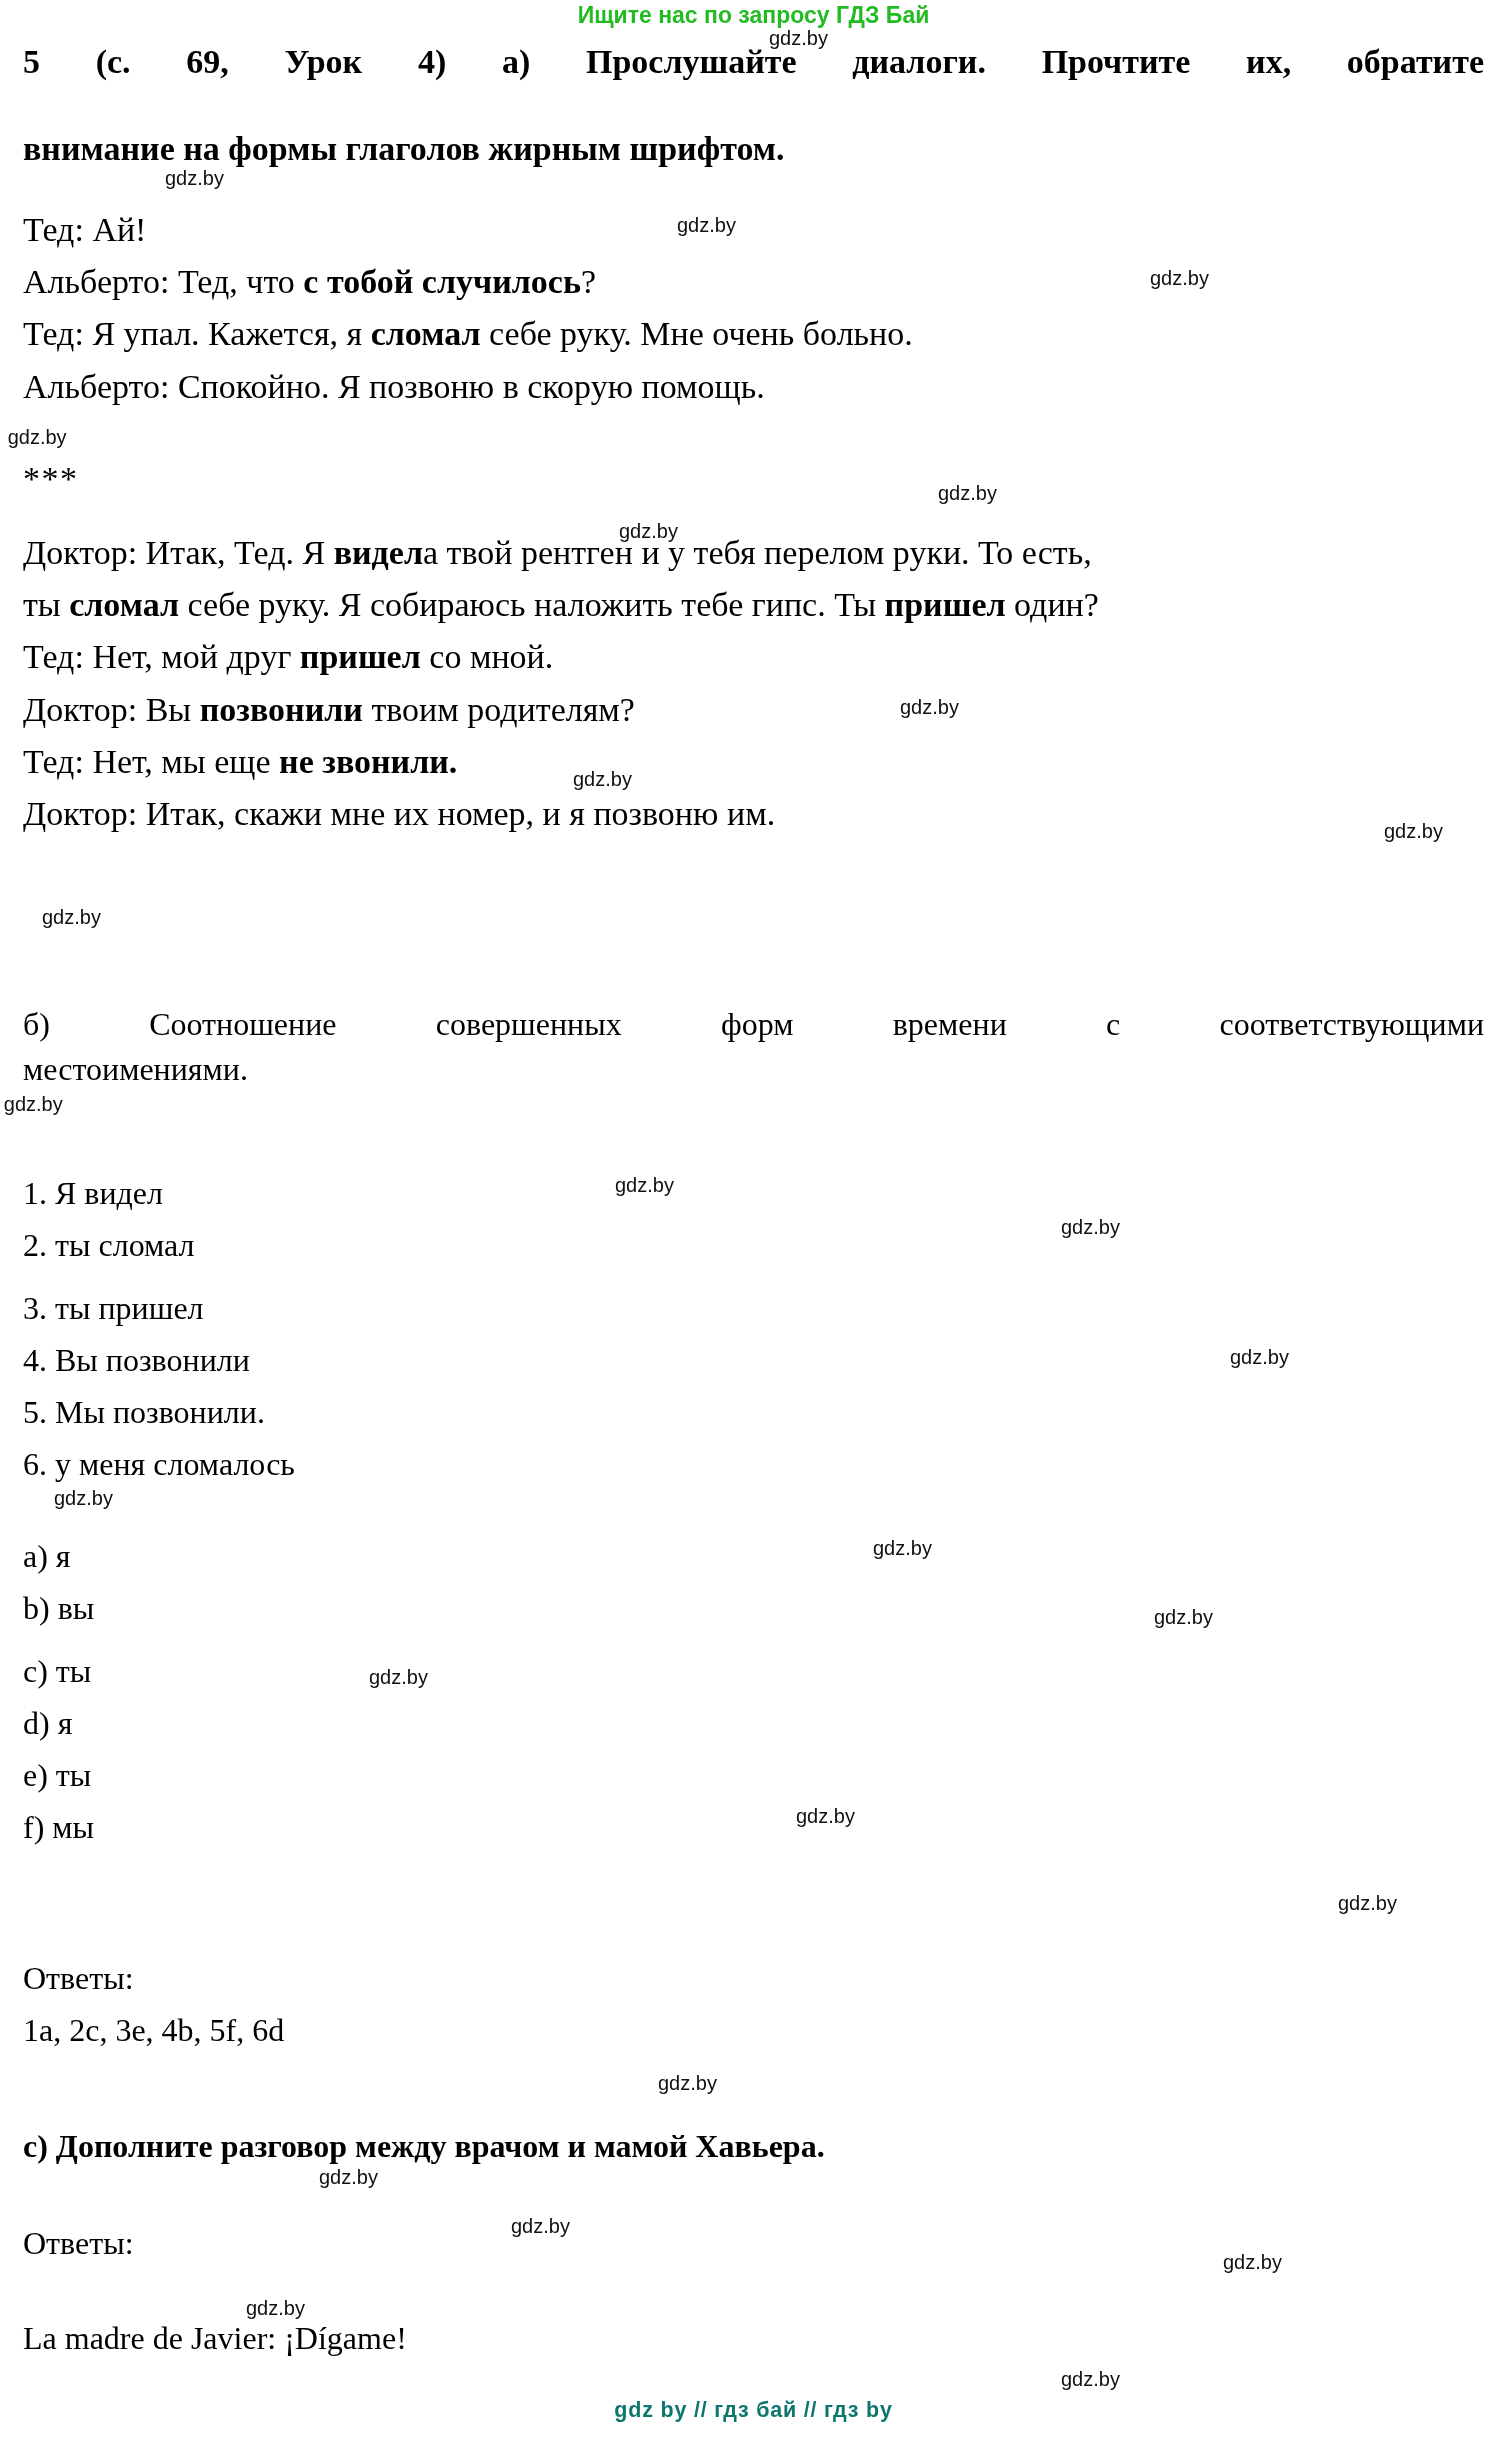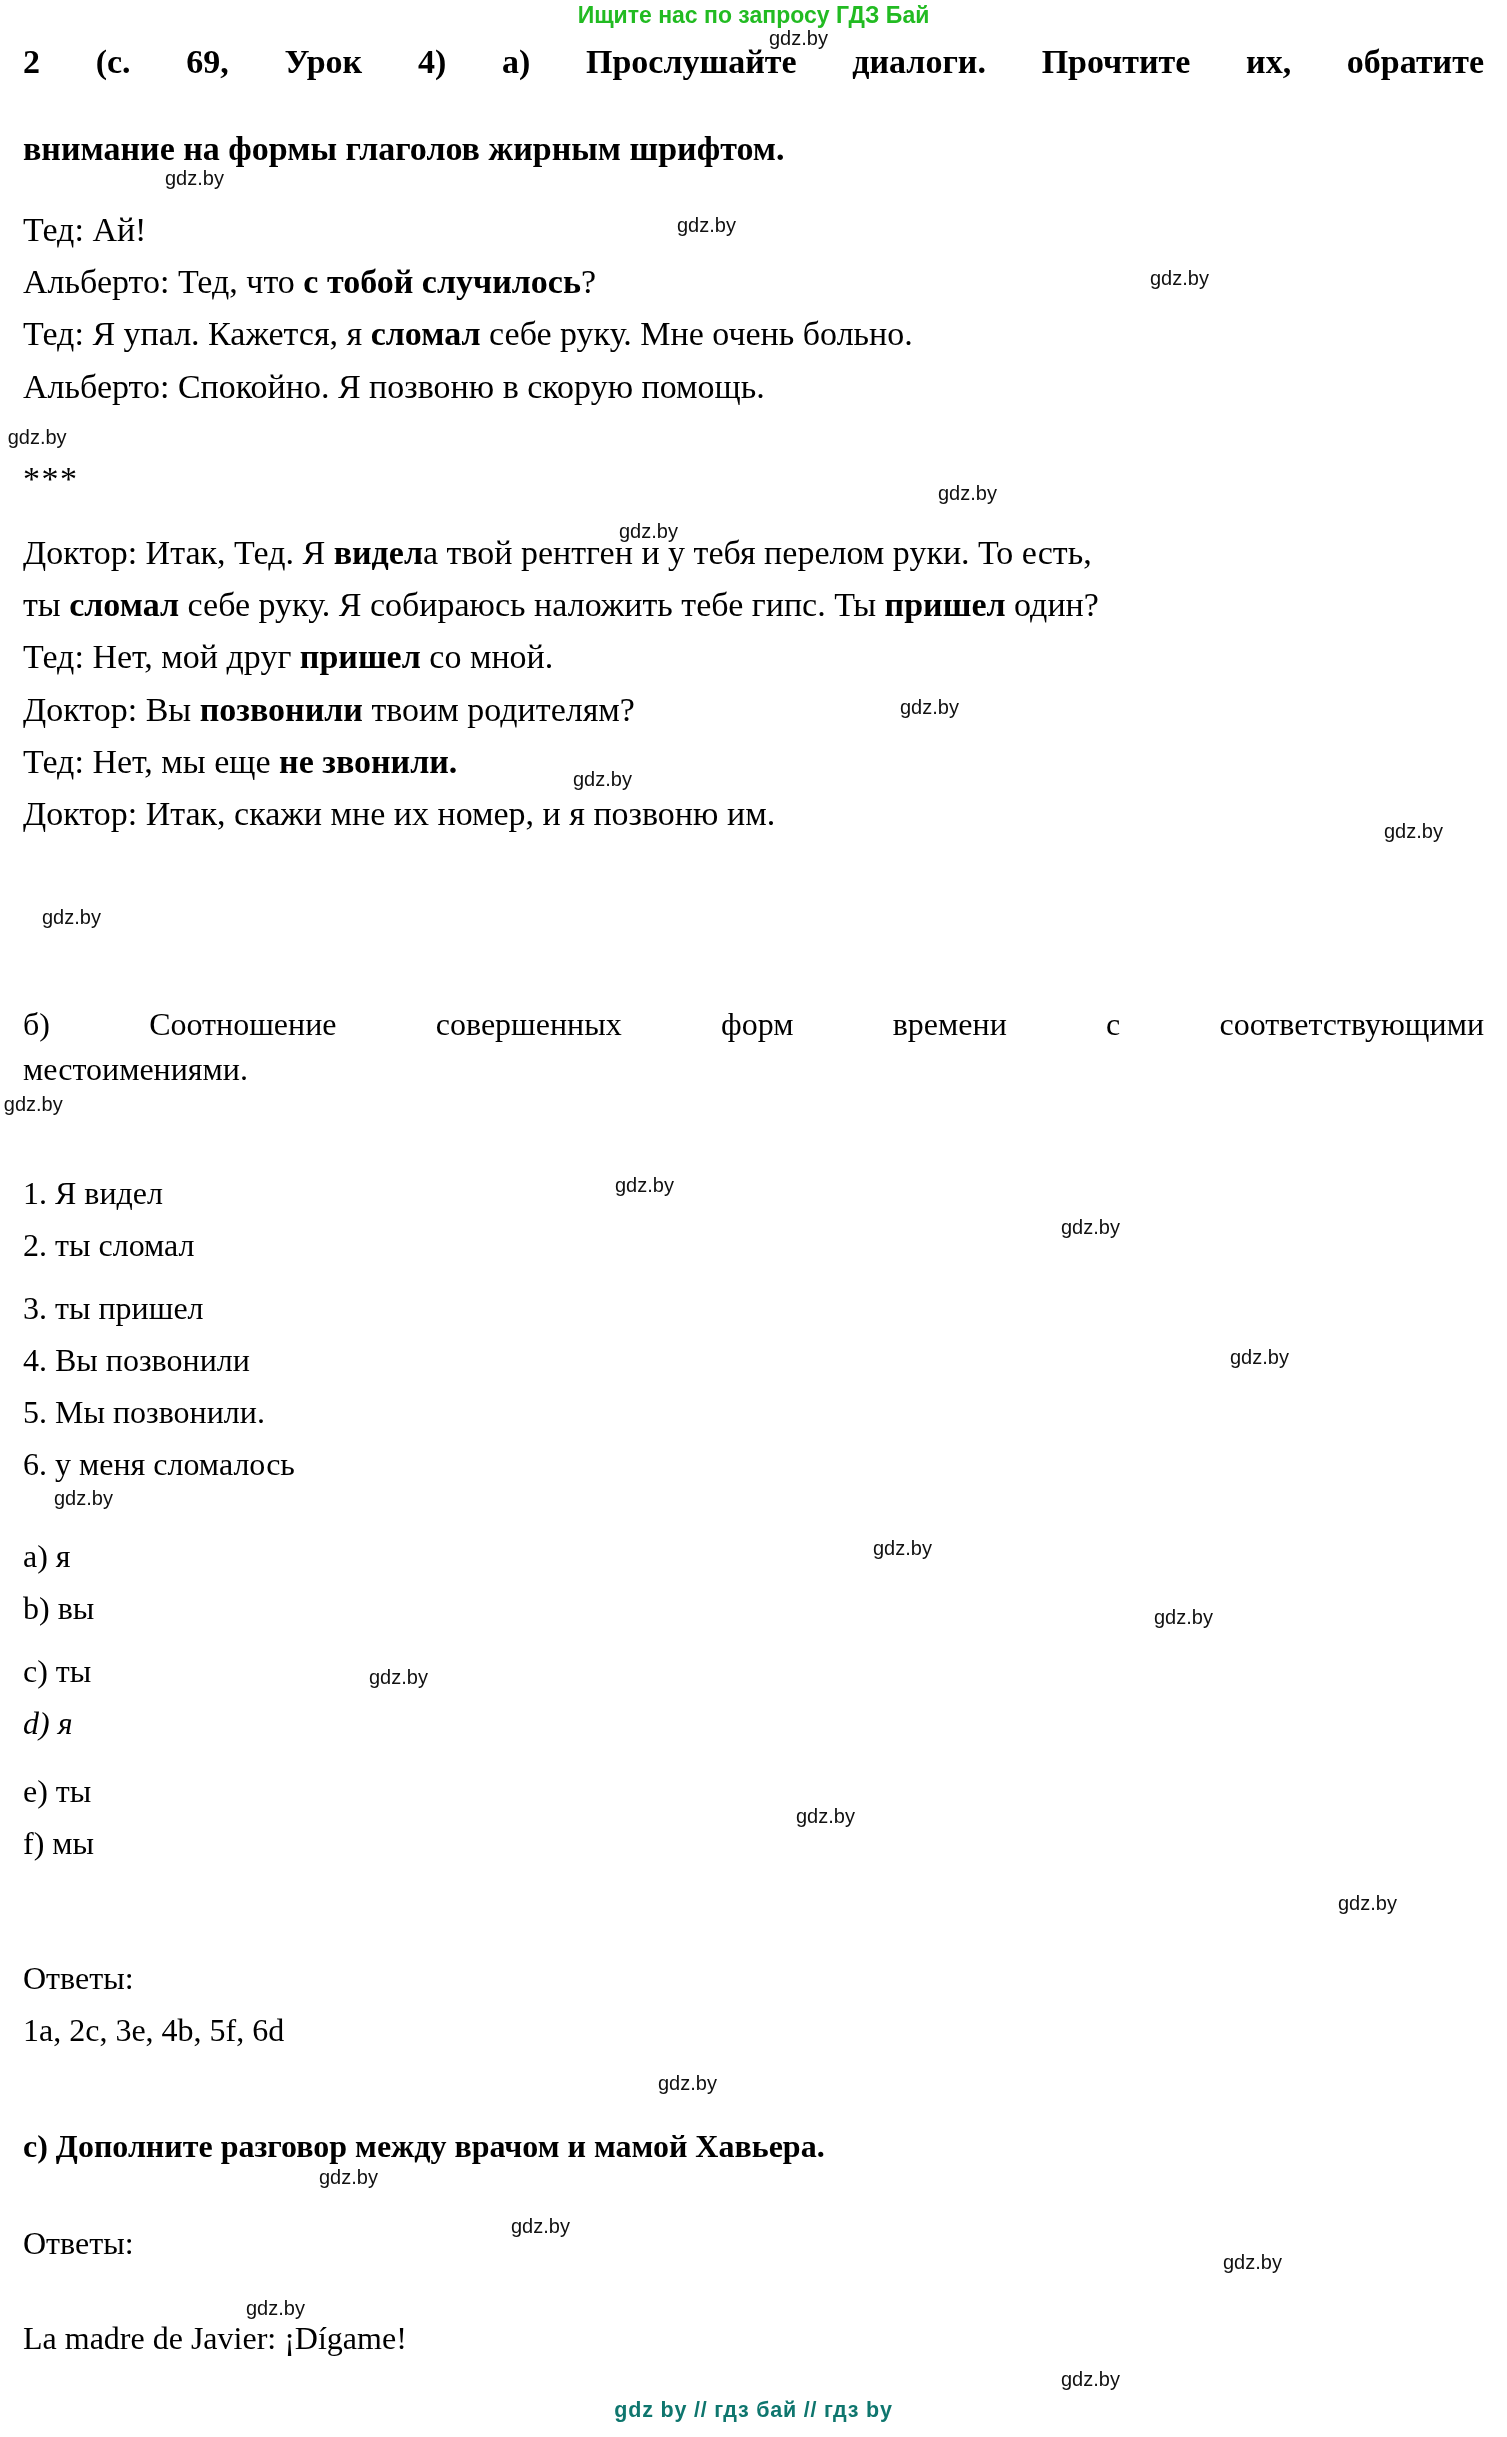--- a/index.html
+++ b/index.html
@@ -119,21 +119,21 @@
   }
 </style>
 </head>
 <body>
 
 <div id="page">
 
   <div class="promo" style="color: rgb(34, 187, 34);">Ищите нас по запросу ГДЗ Бай</div>
 
   <div class="block" style="top:40px;">
-    <div class="heading heading-2line">2 (с. 69, Урок 4) а) Прослушайте диалоги. Прочтите их, обратите</div>
+    <div class="heading heading-2line">5 (с. 69, Урок 4) а) Прослушайте диалоги. Прочтите их, обратите</div>
     <div class="heading">внимание на формы глаголов жирным шрифтом.</div>
   </div>
 
   <div class="block" style="top:208px;">
     <div class="para">
       <span>Тед: </span><span>Ай!</span>
     </div>
   </div>
   <div class="block" style="top:260px;">
     <div class="para">
@@ -199,21 +199,21 @@
     <div class="listline" style="margin-bottom:20px;">3. ты пришел</div>
     <div class="listline" style="margin-bottom:20px;">4. Вы позвонили</div>
     <div class="listline" style="margin-bottom:20px;margin-top:12px;">5. Мы позвонили.</div>
     <div class="listline">6. у меня сломалось</div>
   </div>
 
   <div class="block" style="top:1540px;">
     <div class="listline" style="margin-bottom:20px;">a) я</div>
     <div class="listline" style="margin-bottom:31px;">b) вы</div>
     <div class="listline" style="margin-bottom:20px;">c) ты</div>
-    <div class="listline" style="margin-bottom:36px;font-style:italic;">d) я</div>
+    <div class="listline" style="margin-bottom:20px;">d) я</div>
     <div class="listline" style="margin-bottom:20px;">e) ты</div>
     <div class="listline">f) мы</div>
   </div>
 
   <div class="block" style="top:1961px;">
     <div class="plainline">Ответы:</div>
   </div>
   <div class="block" style="top:2013px;">
     <div class="plainline">1a, 2c, 3e, 4b, 5f, 6d</div>
   </div>

